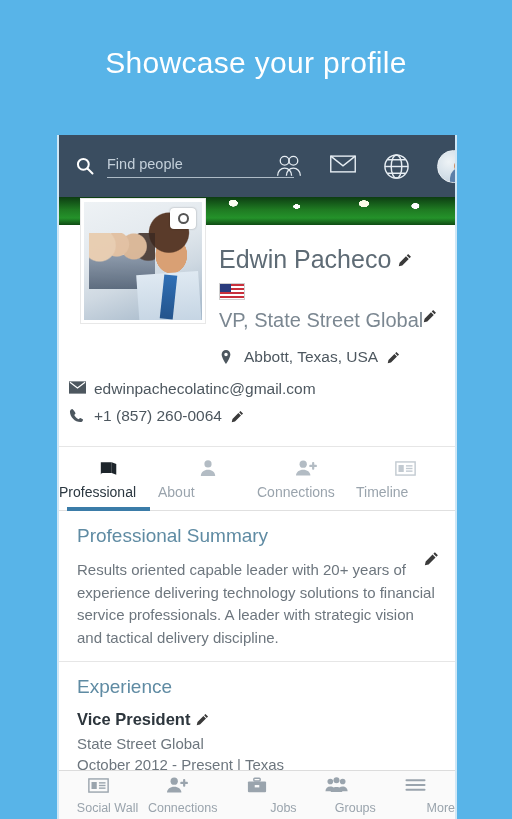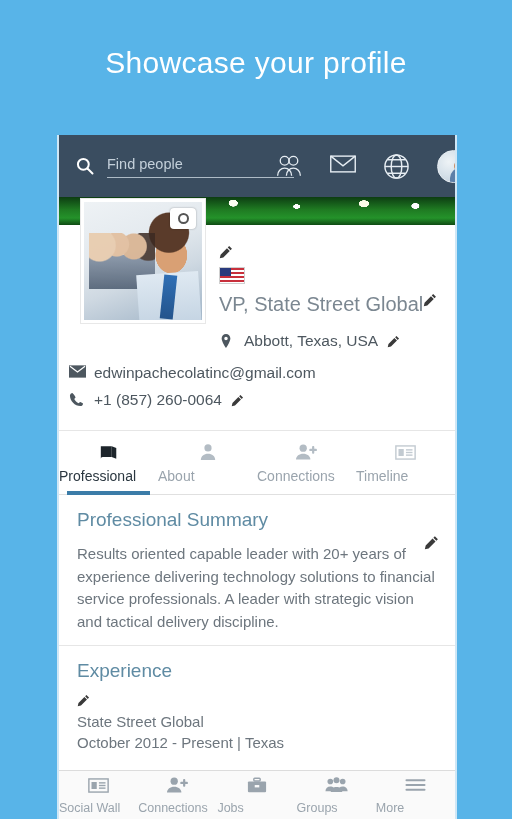--- a/index.html
+++ b/index.html
@@ -165,21 +165,21 @@
     font-size: 16.5px; font-weight: bold; color: #2d363d;
     display: flex; align-items: center; gap: 6px; margin-bottom: 4px;
   }
   .job-line { font-size: 15px; color: #6d767e; line-height: 1.42; }
 
   
   .bottomnav {
     flex: 0 0 auto; height: 49px; background: #fafafa;
     border-top: 1px solid #dcdcdc; display: flex; align-items: center;
   }
-  .bn { flex: 1 1 0; text-align: left; cursor: pointer; }
+  .bn { flex: 1 1 0; text-align: right; cursor: pointer; }
   .bn .bnic { height: 21px; display: flex; align-items: center; justify-content: center; margin-bottom: 2px; }
   .bn .bnlabel { font-size: 12.5px; color: #9aa4ad; }
   svg { display: block; }
 </style>
 </head>
 <body>
 
 <div class="screen">
 
   <div class="tagline">Showcase your profile</div>
@@ -232,20 +232,21 @@
           <span class="bg-people"></span>
           <span class="shirt"></span>
           <span class="tie"></span>
           <span class="cam-badge">
             <span class="lens"></span>
           </span>
         </div>
       </div>
       <div class="prof-info">
         <div class="prof-name">
+          <span>Edwin Pacheco</span>
           <span class="pencil">
             <svg viewBox="0 0 16 16" width="14" height="14" fill="#3a3a3a">
               <path d="M11.6 1.2l3.2 3.2-1.6 1.6-3.2-3.2zM9.1 3.7l3.2 3.2-7.4 7.4-4 0.9 0.9-4z"></path>
             </svg>
           </span>
         </div>
         <div class="flag">
           <span class="canton"></span>
         </div>
         <div class="prof-title">
@@ -348,20 +349,21 @@
           <svg viewBox="0 0 16 16" width="15" height="15" fill="#3a3a3a">
             <path d="M11.6 1.2l3.2 3.2-1.6 1.6-3.2-3.2zM9.1 3.7l3.2 3.2-7.4 7.4-4 0.9 0.9-4z"></path>
           </svg>
         </span>
         <div class="sec-body">Results oriented capable leader with 20+ years of experience delivering technology solutions to financial service professionals. A leader with strategic vision and tactical delivery discipline.</div>
       </div>
 
       <div class="section">
         <div class="sec-title">Experience</div>
         <div class="job-title">
+          <span>Vice President</span>
           <span class="pencil">
             <svg viewBox="0 0 16 16" width="13" height="13" fill="#3a3a3a">
               <path d="M11.6 1.2l3.2 3.2-1.6 1.6-3.2-3.2zM9.1 3.7l3.2 3.2-7.4 7.4-4 0.9 0.9-4z"></path>
             </svg>
           </span>
         </div>
         <div class="job-line">State Street Global</div>
         <div class="job-line">October 2012 - Present | Texas</div>
 
       </div>

